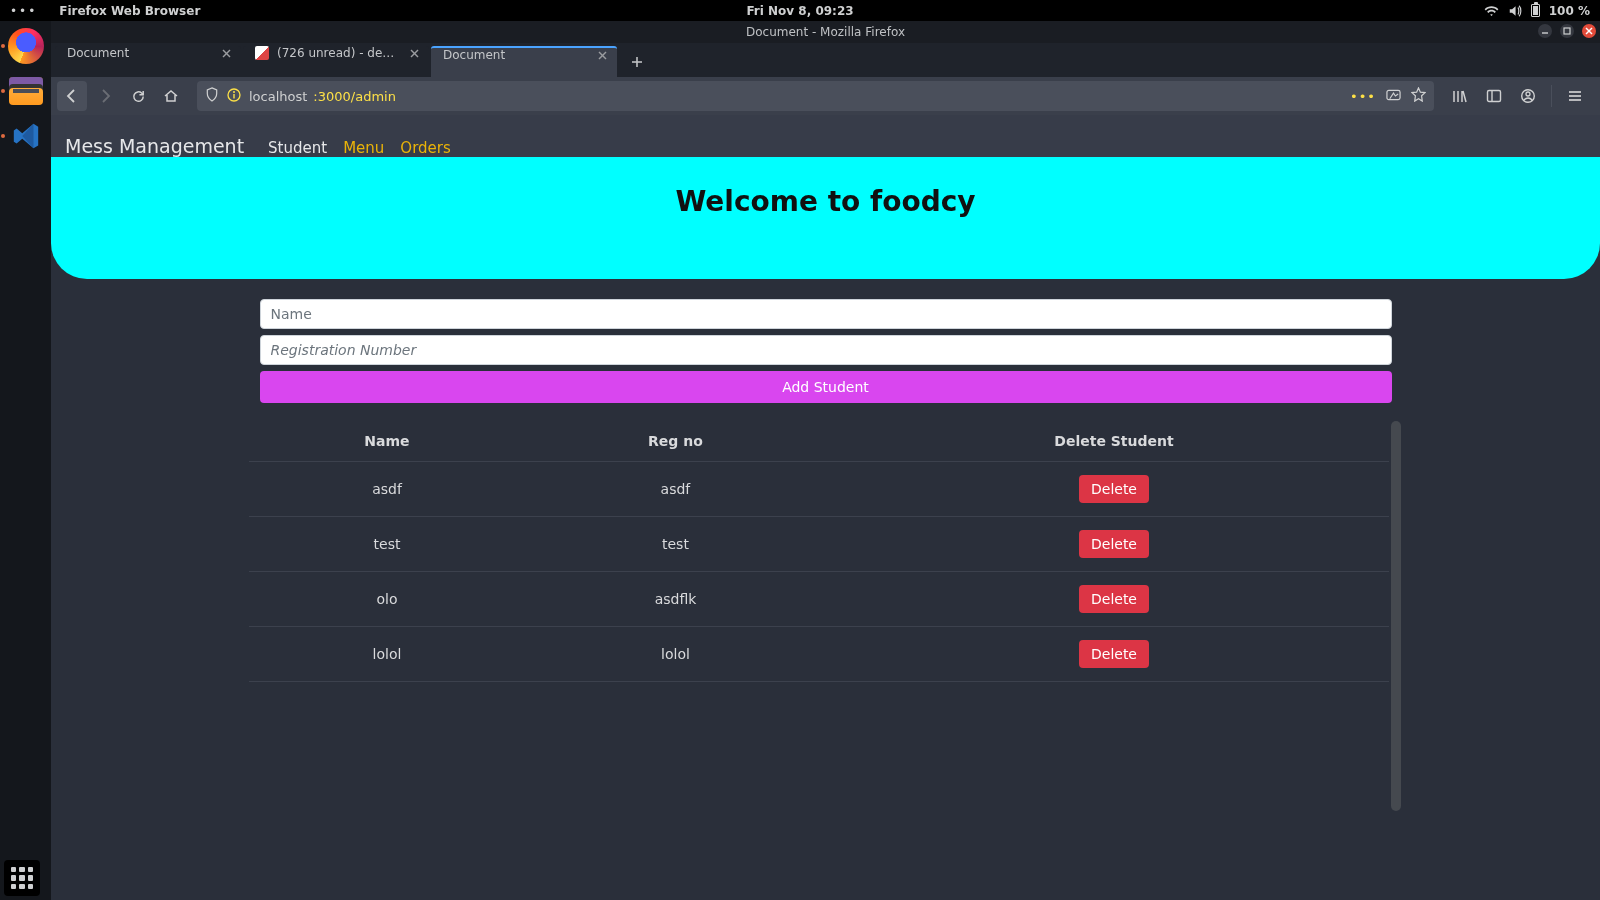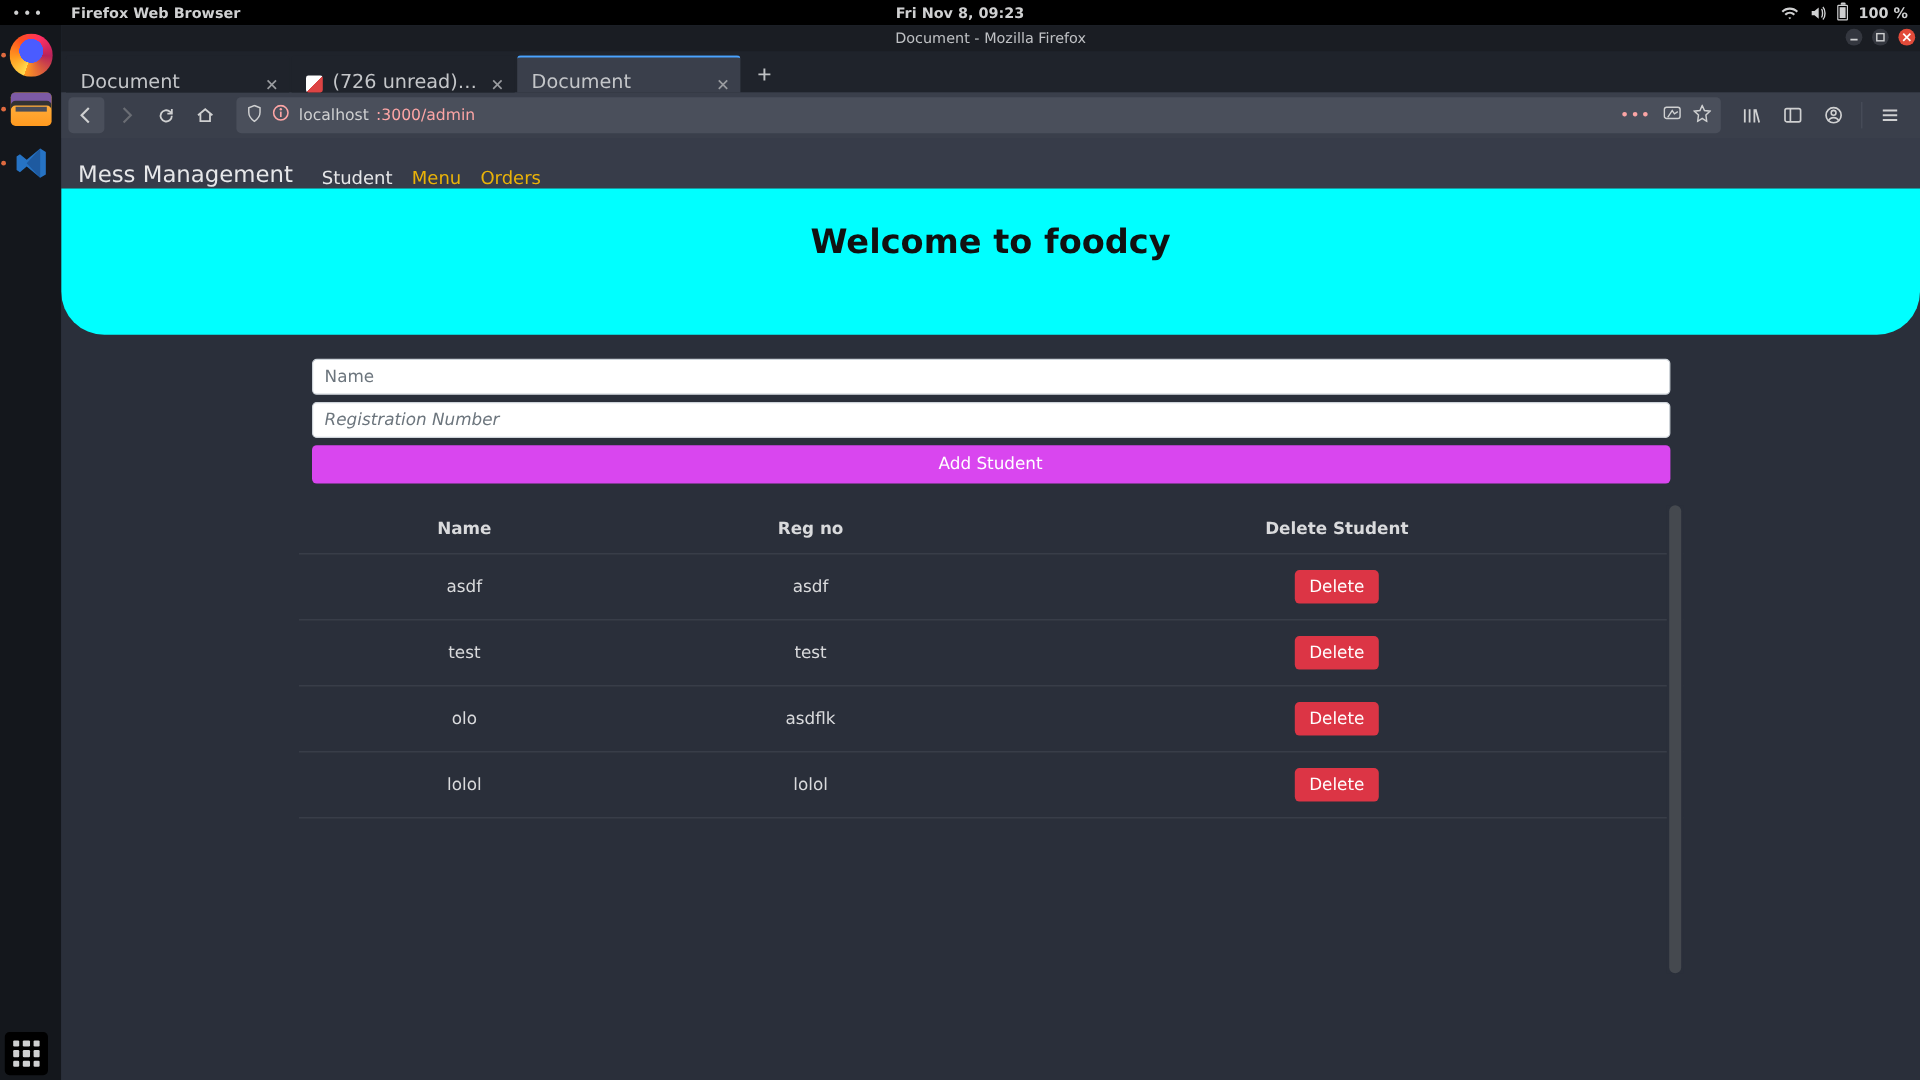--- a/index.html
+++ b/index.html
@@ -32,34 +32,34 @@
 
   
   .browser { position:absolute; top:21px; left:51px; right:0; bottom:0; background:#2a2f3a; display:flex; flex-direction:column;}
   .titlebar { height:22px; background:#1a1d23; color:#bfc1c4; font-size:12px; display:flex; align-items:center; justify-content:center; position:relative;}
   .titlebar-btns { position:absolute; right:4px; top:3px; display:flex; gap:8px; align-items:center;}
   .tb-btn { width:14px; height:14px; border-radius:50%; background:#34373f; display:flex; align-items:center; justify-content:center;}
   .tb-btn.close{ background:#e24b3a;}
   .tb-btn svg{ display:block;}
 
   .tabstrip { height:34px; background:#1f232b; display:flex; align-items:flex-end; padding-left:4px;}
-  .tab { height:31px; min-width:186px; max-width:186px; background:#2a2f3a; color:#c4c6c9; font-size:16px; display:flex; align-items:flex-end; padding:0 8px 0 12px; gap:8px; border-radius:3px 3px 0 0; margin-right:2px; position:relative;}
+  .tab { height:31px; min-width:186px; max-width:186px; background:#2a2f3a; color:#c4c6c9; font-size:12px; display:flex; align-items:flex-start; padding:0 8px 0 12px; gap:8px; border-radius:3px 3px 0 0; margin-right:2px; position:relative;}
   .tab.inactive{ background:#1f232b; }
   .tab.active  { background:#3a3f4b; border-top:2px solid #4aa3ff; }
   .tab .tab-title{ flex:1; white-space:nowrap; overflow:hidden; text-overflow:ellipsis;}
   .tab .tab-close{ width:14px; height:14px; display:flex; align-items:center; justify-content:center; color:#9a9ca0; border-radius:2px;}
   .tab .favicon { width:14px; height:14px; border-radius:2px;}
   .newtab { width:28px; height:28px; display:flex; align-items:center; justify-content:center; color:#bfc1c4; margin-left:4px; margin-bottom:1px;}
 
   .toolbar { height:38px; background:#3a3f4b; display:flex; align-items:center; padding:0 6px; gap:3px;}
   .tbtn { width:30px; height:30px; display:flex; align-items:center; justify-content:center; color:#cfd0d1; border-radius:4px;}
   .tbtn.disabled{ color:#6a6d74;}
   .urlbar { flex:1; height:30px; background:#4a4f5b; border-radius:4px; margin:0 8px; display:flex; align-items:center; padding:0 8px; gap:8px; color:#cfd0d1; font-size:13px;}
   .urlbar .url-inner{ flex:1; display:flex; align-items:center; gap:6px;}
-  .urlbar .url-dim{ color:#fca5a5;}
+  .urlbar .url-dim{ color:#fde047;}
   .urlbar .url-icons-right{ display:flex; align-items:center; gap:10px; color:#cfd0d1;}
   .right-icons{ display:flex; align-items:center; gap:4px; padding-right:4px;}
   .sep{ width:1px; height:22px; background:#4a4f5b; margin:0 4px;}
 
   
   .page { flex:1; background:#2a2f3a; overflow:hidden; position:relative;}
   .navbar { height:42px; background:#373c49; display:flex; align-items:flex-end; padding:0 14px; gap:18px; font-size:15px;}
   .brand { color:#e6e7e9; font-size:19px; font-weight:500; margin-right:6px;}
   .navlink { color:#eab308;}
   .navlink.active{ color:#e6e7e9;}

